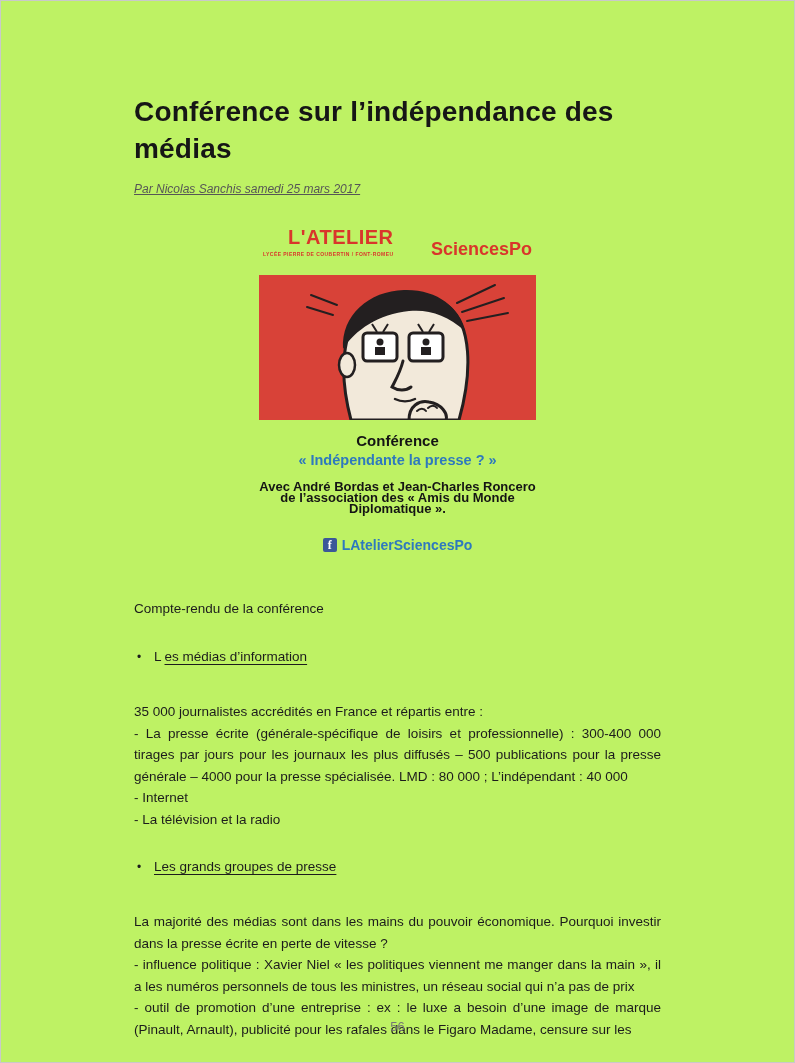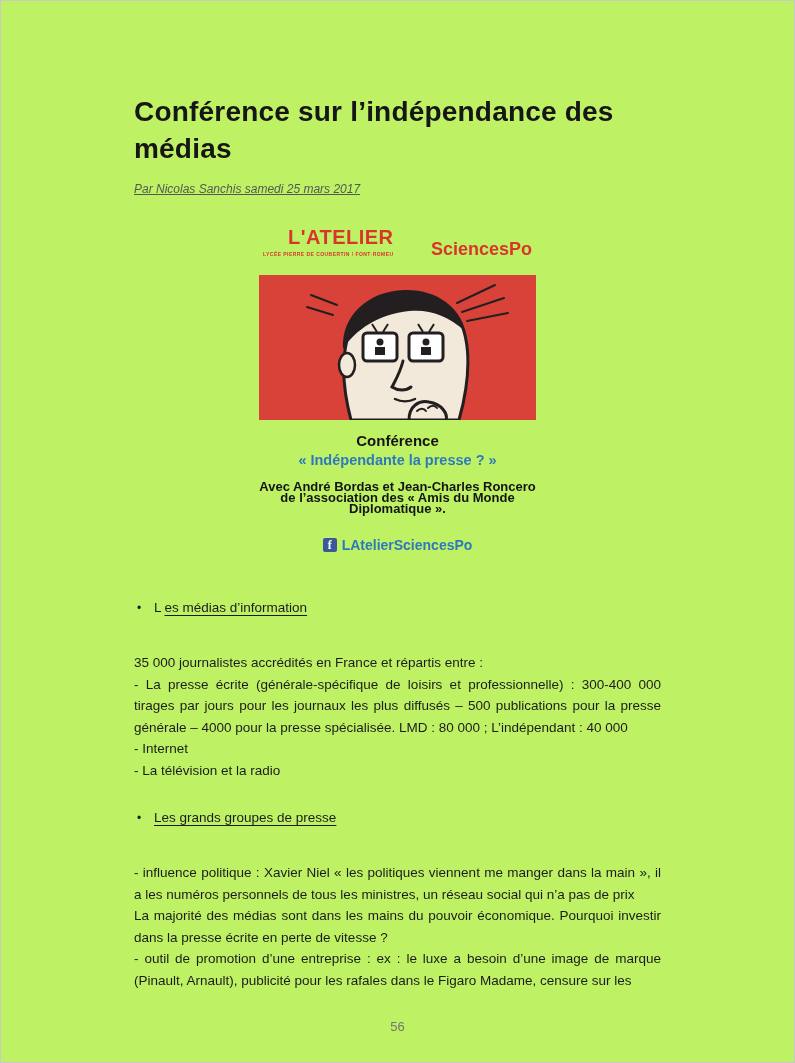--- a/index.html
+++ b/index.html
@@ -209,41 +209,42 @@
     </div>
 
     <div class="fb-row">
       <span class="fb-icon">f</span>
       <span class="fb-handle">LAtelierSciencesPo</span>
     </div>
   </div>
 
   <div class="body-text">
 
+    <div class="intro">Compte-rendu de la conférence</div>
 
     <div class="bullet-row">
       <span class="bullet-glyph">•</span>
       <span><span class="heading-prefix">L</span><span class="u">es médias d’information</span></span>
     </div>
 
     <div class="para">
       <div class="para-line">35 000 journalistes accrédités en France et répartis entre :</div>
       <div class="para-line">- La presse écrite (générale-spécifique de loisirs et professionnelle) : 300-400 000 tirages par jours pour les journaux les plus diffusés – 500 publications pour la presse générale – 4000 pour la presse spécialisée. LMD : 80 000 ; L’indépendant : 40 000</div>
       <div class="para-line">- Internet</div>
       <div class="para-line">- La télévision et la radio</div>
     </div>
 
     <div class="bullet-row">
       <span class="bullet-glyph">•</span>
       <span class="u">Les grands groupes de presse</span>
     </div>
 
     <div class="para">
+      <div class="para-line">La majorité des médias sont dans les mains du pouvoir économique. Pourquoi investir dans la presse écrite en perte de vitesse ?</div>
       <div class="para-line">- influence politique : Xavier Niel « les politiques viennent me manger dans la main », il a les numéros personnels de tous les ministres, un réseau social qui n’a pas de prix</div>
-      <div class="para-line">La majorité des médias sont dans les mains du pouvoir économique. Pourquoi investir dans la presse écrite en perte de vitesse ?</div>
       <div class="para-line">- outil de promotion d’une entreprise : ex : le luxe a besoin d’une image de marque (Pinault, Arnault), publicité pour les rafales dans le Figaro Madame, censure sur les</div>
     </div>
 
   </div>
 
   <div class="page-number">56</div>
 
 </div>
 
 </body></html>

